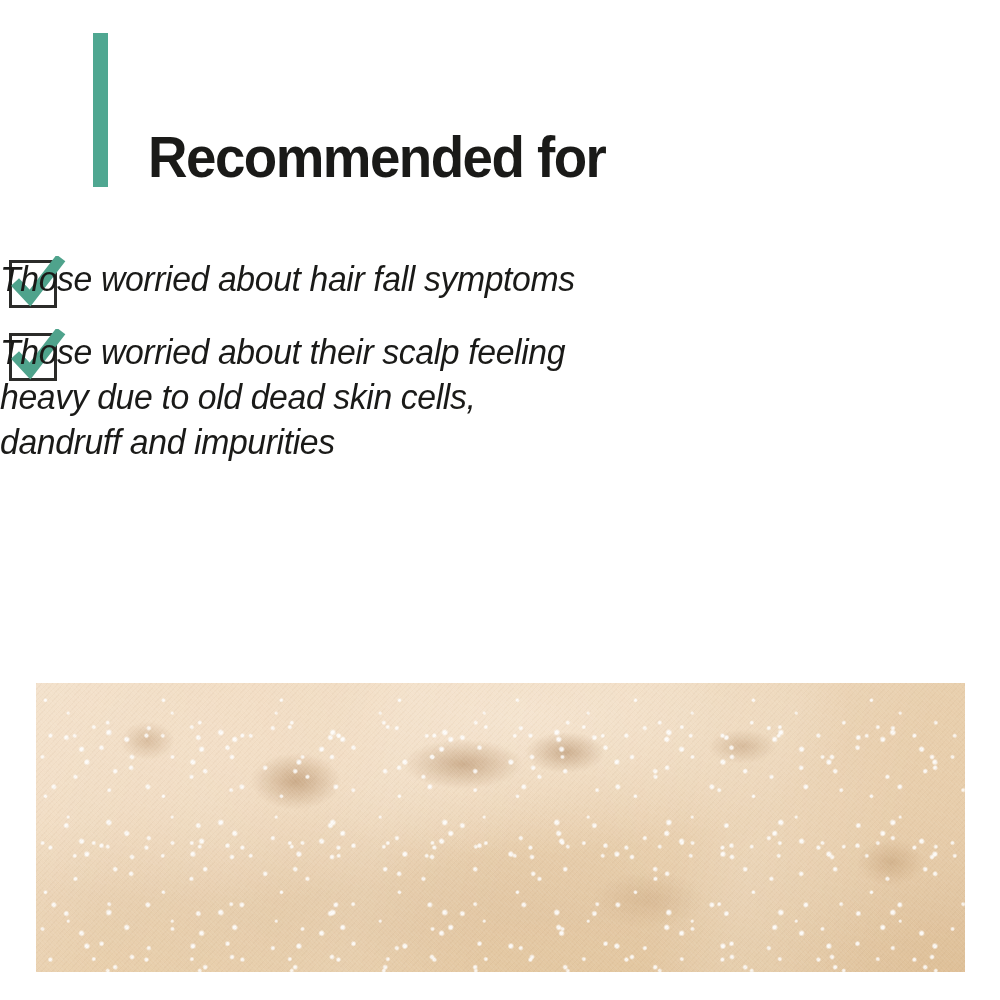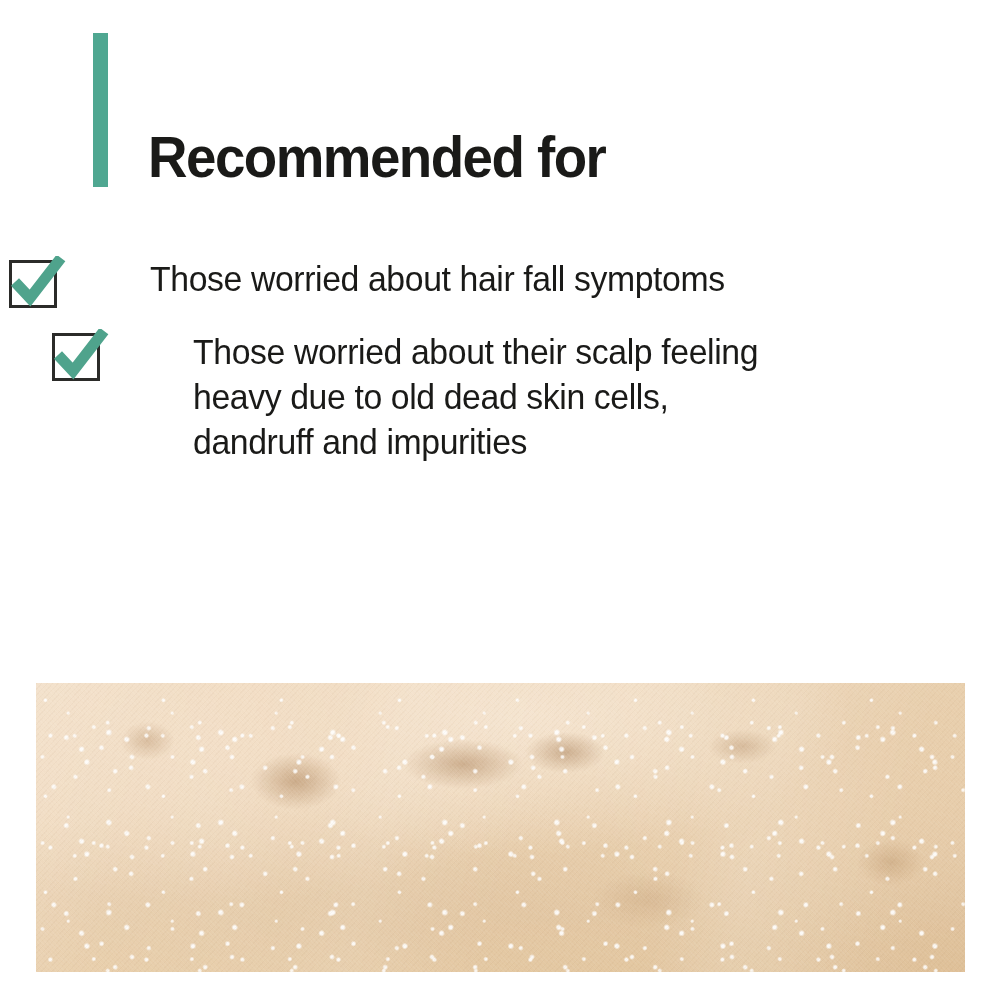--- a/index.html
+++ b/index.html
@@ -59,24 +59,24 @@
     left: 0;
     top: 248px;
     width: 1000px;
     list-style: none;
     margin: 0;
     padding: 0;
   }
   .check-item {
     position: relative;
     display: block;
-    padding-left: 150px;
     margin-bottom: 28px;
-  }
-  .check-item:last-child { margin-bottom: 0; margin-left: 43px; }
+    font-style: italic;
+  }
+  .check-item:last-child { margin-bottom: 0; }
 
   .checkbox-icon {
     position: absolute;
     left: 0;
     top: 0;
     width: 66px;
     height: 56px;
     display: block;
   }
   .check-text {

